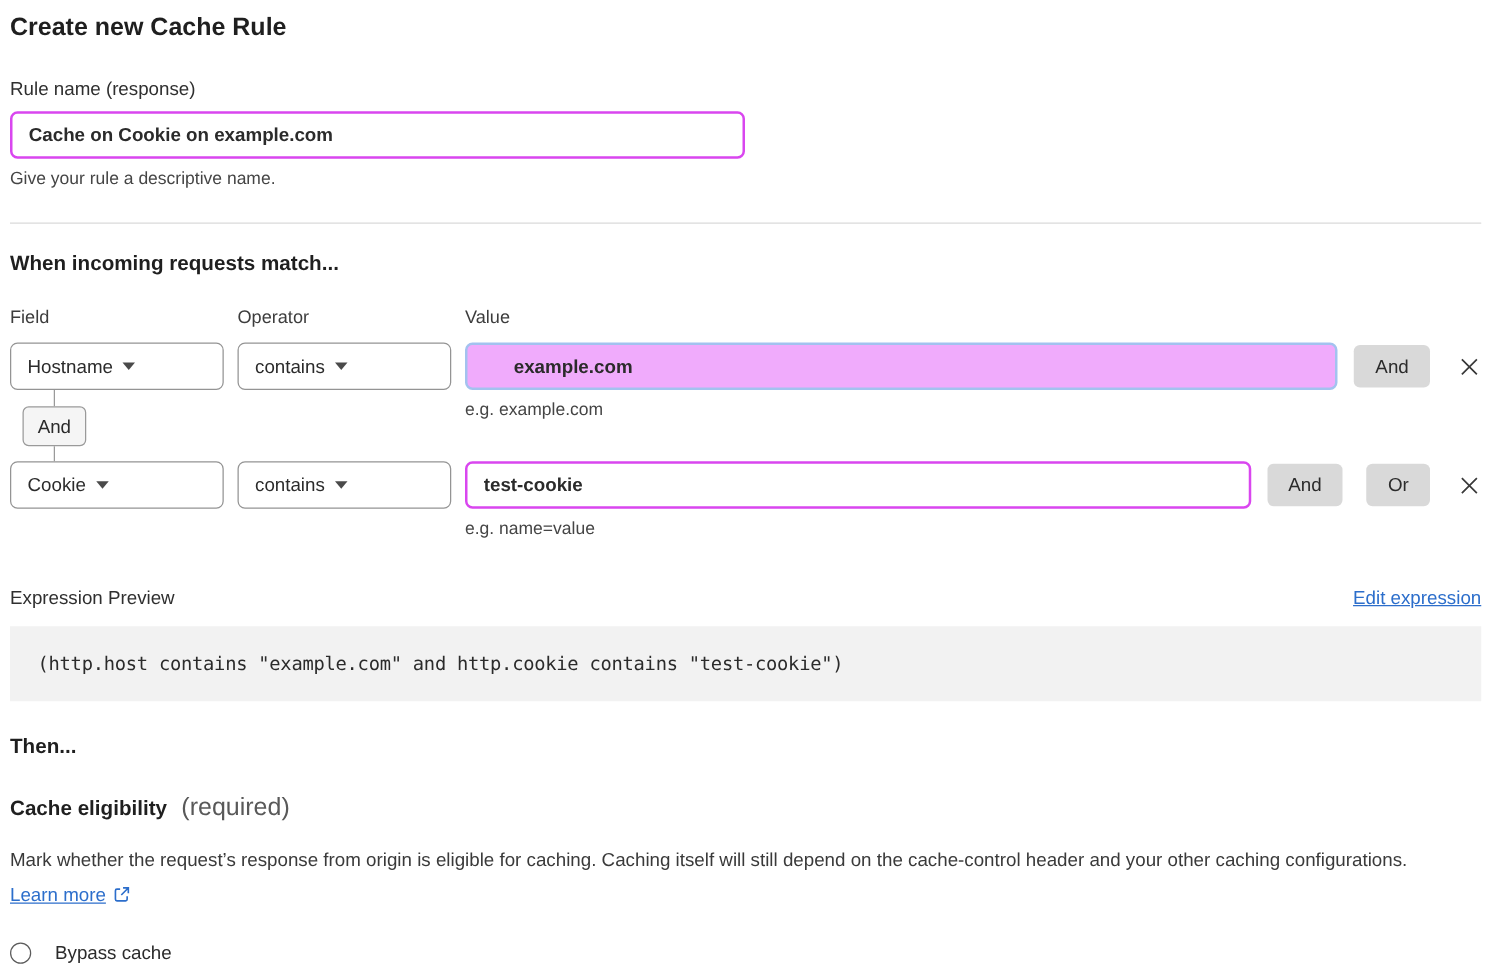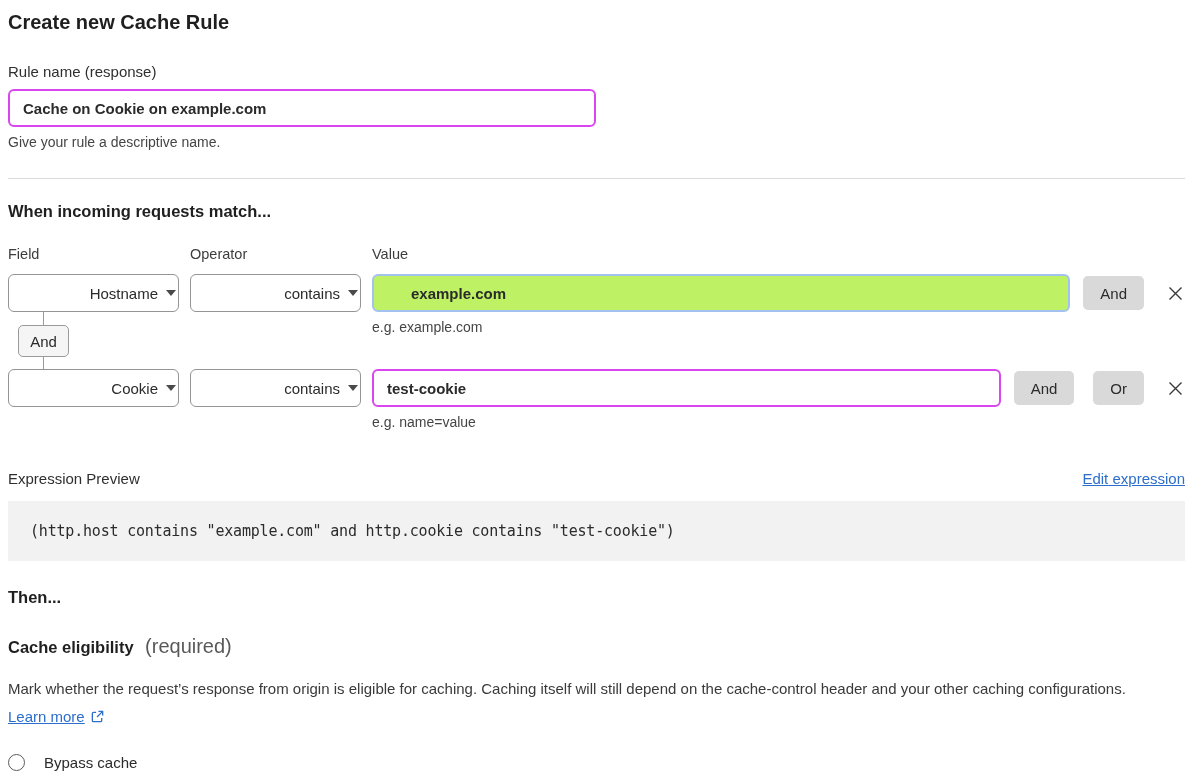--- a/index.html
+++ b/index.html
@@ -35,31 +35,31 @@
 
   .col-labels { display: flex; margin-top: 25px; font-size: 14.5px; color: #3d3d3d; }
   .col-field, .col-op { width: 182px; }
   .col-val { flex: 1; }
 
   .cond-row { display: flex; align-items: flex-start; margin-top: 12px; }
   .cond-row.row2 { margin-top: 0; }
   .select {
     width: 171px; height: 38px; margin-right: 11px;
     border: 1px solid #949494; border-radius: 6px; background: #fff;
-    display: flex; align-items: center; justify-content: flex-end;
-    padding: 0 2px; font-size: 15px; color: #2b2b2b; cursor: pointer; flex: none;
+    display: flex; align-items: center; justify-content: flex-start;
+    padding: 0 13px; font-size: 15px; color: #2b2b2b; cursor: pointer; flex: none;
   }
   .caret {
     width: 0; height: 0; margin-left: 8px;
     border-left: 5px solid transparent; border-right: 5px solid transparent;
     border-top: 6px solid #4a4a4a;
   }
   .val-col { flex: 1; min-width: 0; }
   .value-input { width: 100%; }
-  .value-input.highlighted { background: #bef264; border-color: #a3c2ef; padding-left: 37px; }
+  .value-input.highlighted { background: #f0abfc; border-color: #a3c2ef; padding-left: 37px; }
 
   .row-actions { display: flex; align-items: center; flex: none; margin-left: 13px; margin-top: 2px; height: 34px; }
   .gray-btn {
     height: 34px; padding: 0 17px; background: #d9d9d9; border: none;
     border-radius: 5px; font-size: 15px; color: #2b2b2b;
     font-family: "Liberation Sans", sans-serif; cursor: pointer;
   }
   .gray-btn + .gray-btn { margin-left: 19px; }
   .x-btn {
     margin-left: 21px; width: 20px; height: 20px;

